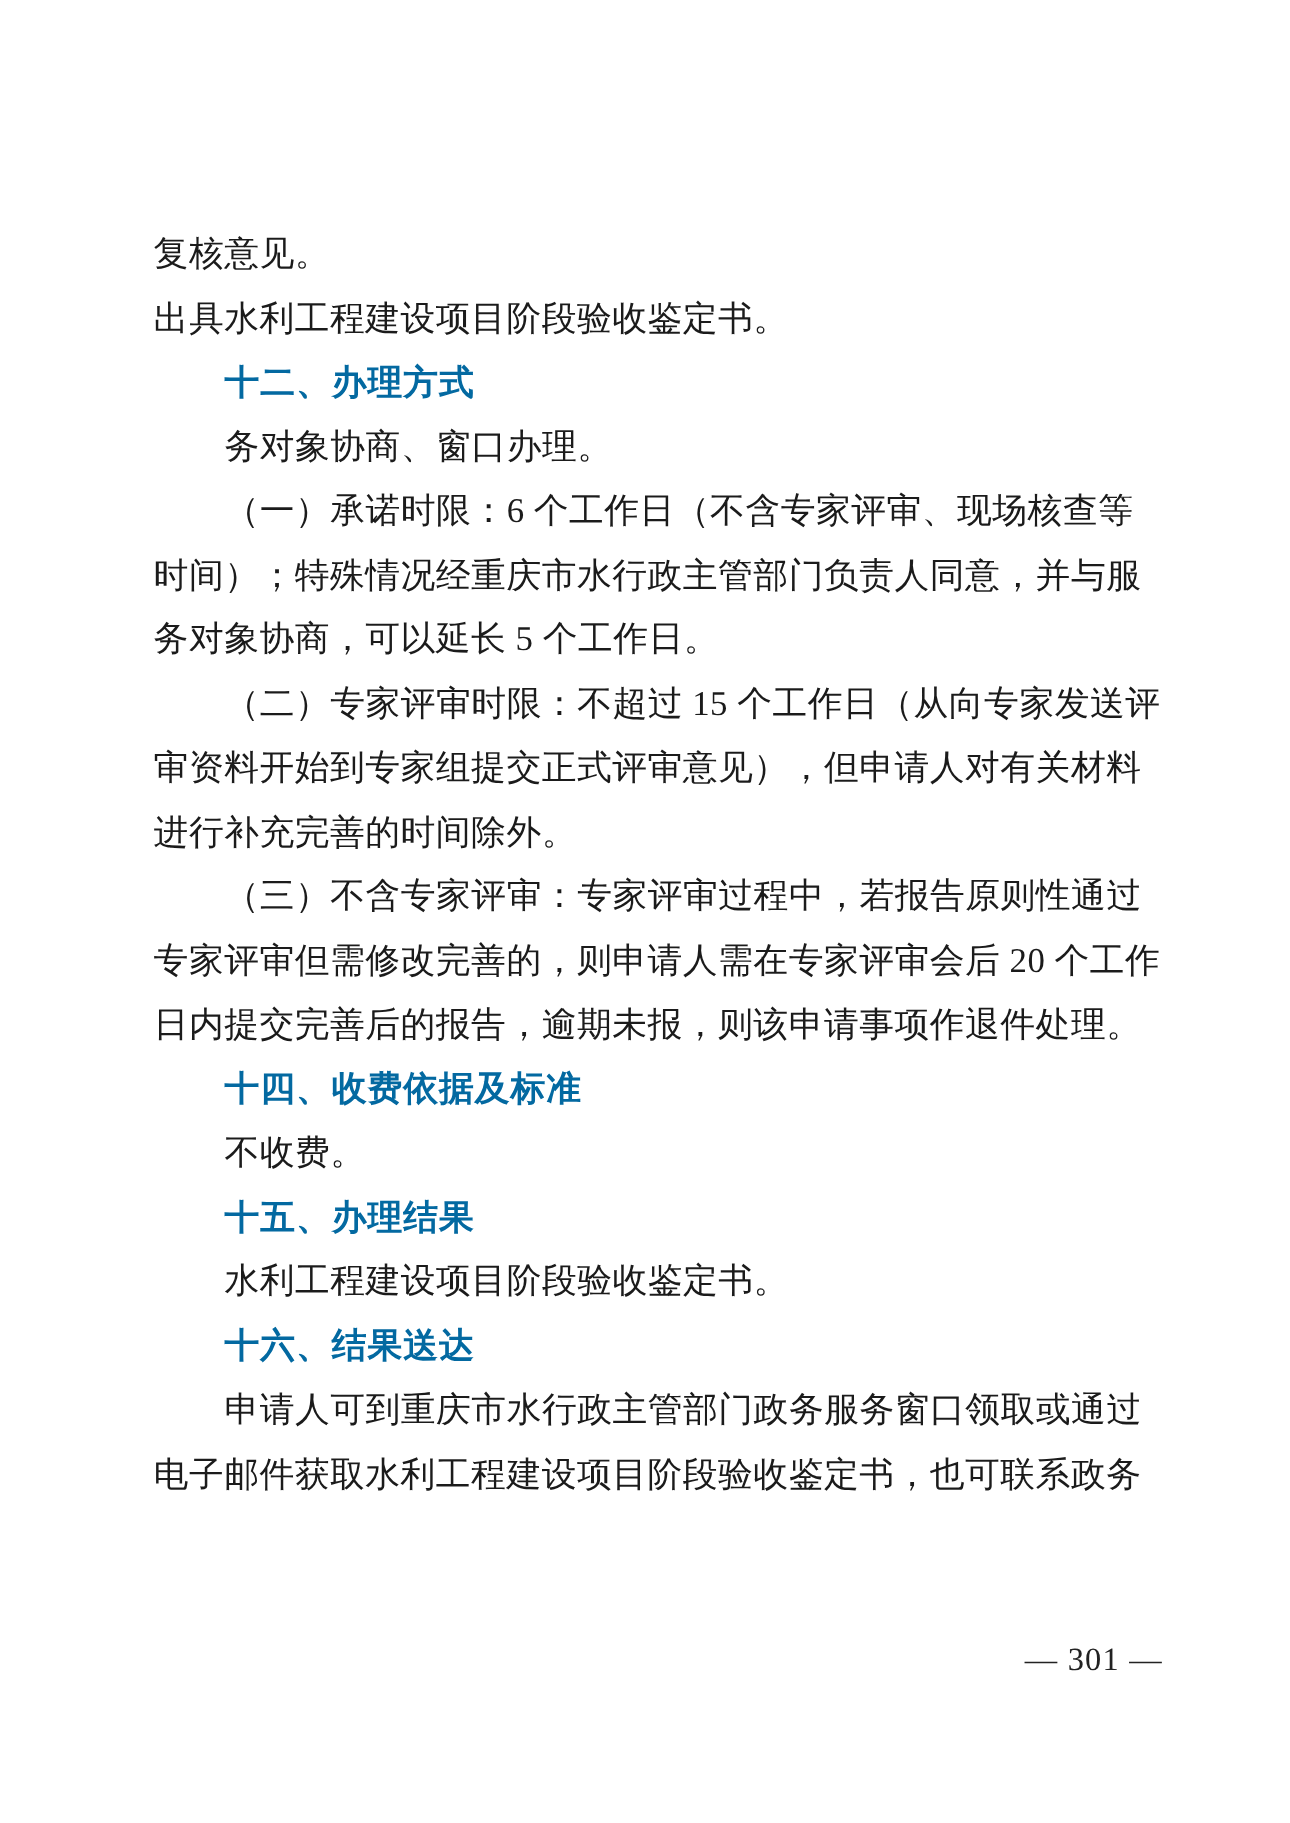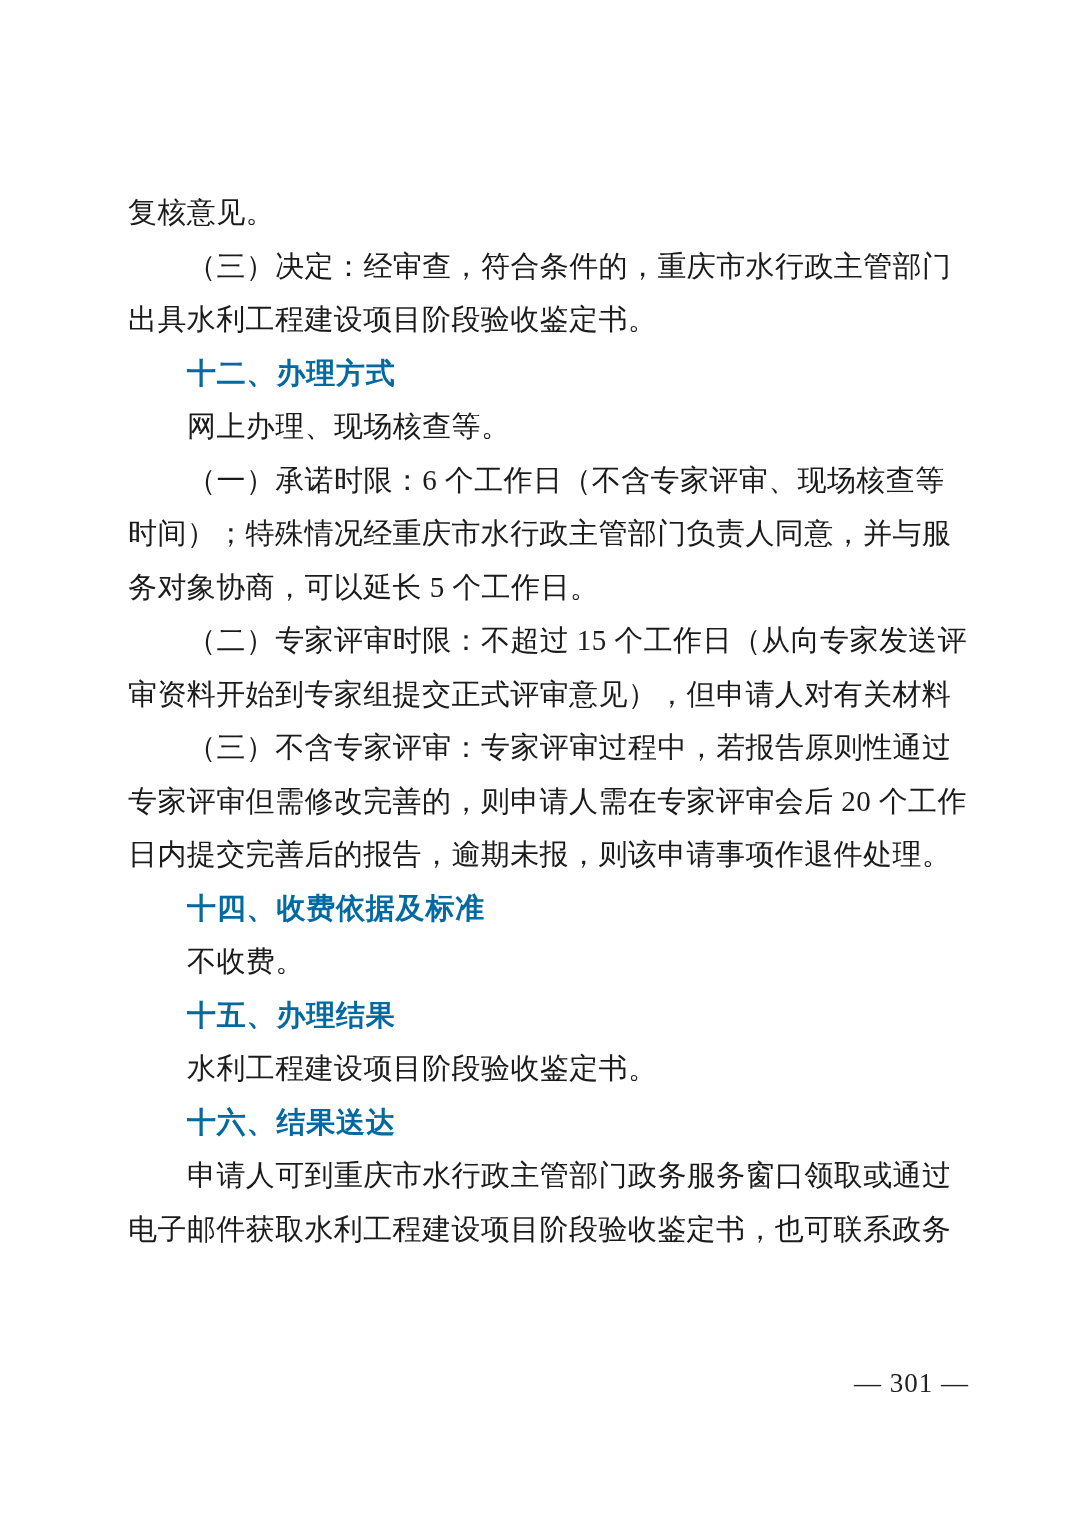--- a/index.html
+++ b/index.html
@@ -52,29 +52,29 @@
     letter-spacing: 1px;
     text-align: center;
   }
 </style>
 </head>
 <body>
 
 <div class="page">
   <main class="text-block">
     <div class="line body">复核意见。</div>
-    <div class="line body indent">（三）决定：经审查，符合条件的，重庆市水行政主管部门</div>
     <div class="line body">出具水利工程建设项目阶段验收鉴定书。</div>
     <div class="line heading indent">十二、办理方式</div>
-    <div class="line body indent">网上办理、现场核查等。</div>
+    <div class="line body indent">务对象协商、窗口办理。</div>
     <div class="line body indent">（一）承诺时限：6 个工作日（不含专家评审、现场核查等</div>
     <div class="line body">时间）；特殊情况经重庆市水行政主管部门负责人同意，并与服</div>
     <div class="line body">务对象协商，可以延长 5 个工作日。</div>
     <div class="line body indent">（二）专家评审时限：不超过 15 个工作日（从向专家发送评</div>
     <div class="line body">审资料开始到专家组提交正式评审意见），但申请人对有关材料</div>
+    <div class="line body">进行补充完善的时间除外。</div>
     <div class="line body indent">（三）不含专家评审：专家评审过程中，若报告原则性通过</div>
     <div class="line body">专家评审但需修改完善的，则申请人需在专家评审会后 20 个工作</div>
     <div class="line body">日内提交完善后的报告，逾期未报，则该申请事项作退件处理。</div>
     <div class="line heading indent">十四、收费依据及标准</div>
     <div class="line body indent">不收费。</div>
     <div class="line heading indent">十五、办理结果</div>
     <div class="line body indent">水利工程建设项目阶段验收鉴定书。</div>
     <div class="line heading indent">十六、结果送达</div>
     <div class="line body indent">申请人可到重庆市水行政主管部门政务服务窗口领取或通过</div>
     <div class="line body">电子邮件获取水利工程建设项目阶段验收鉴定书，也可联系政务</div>

